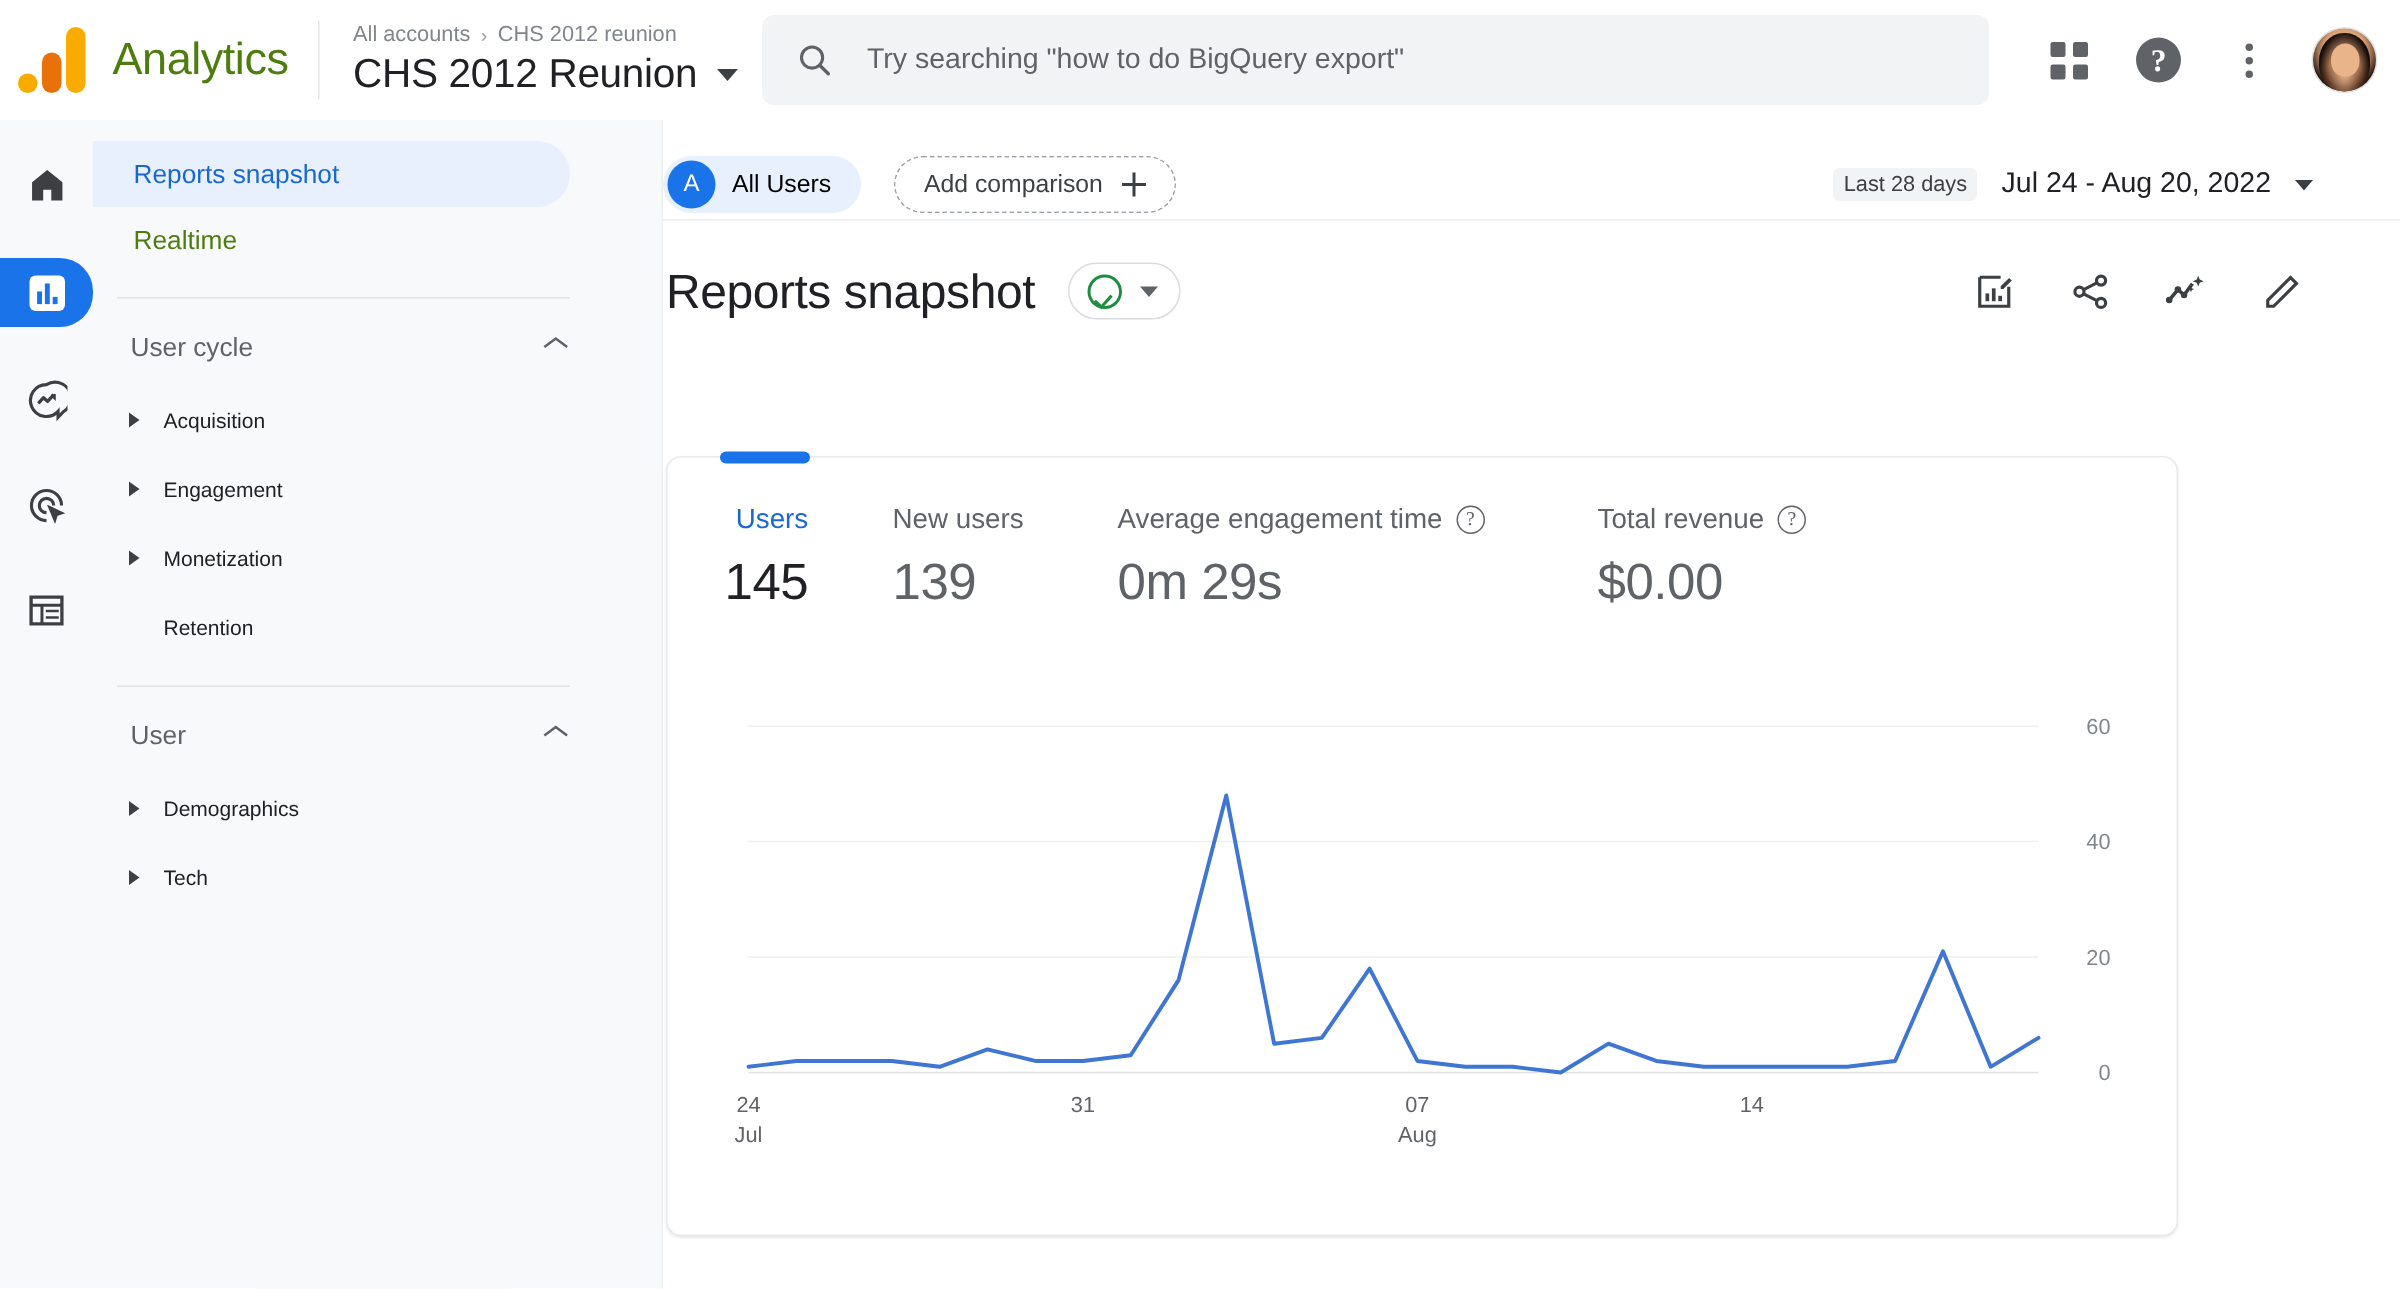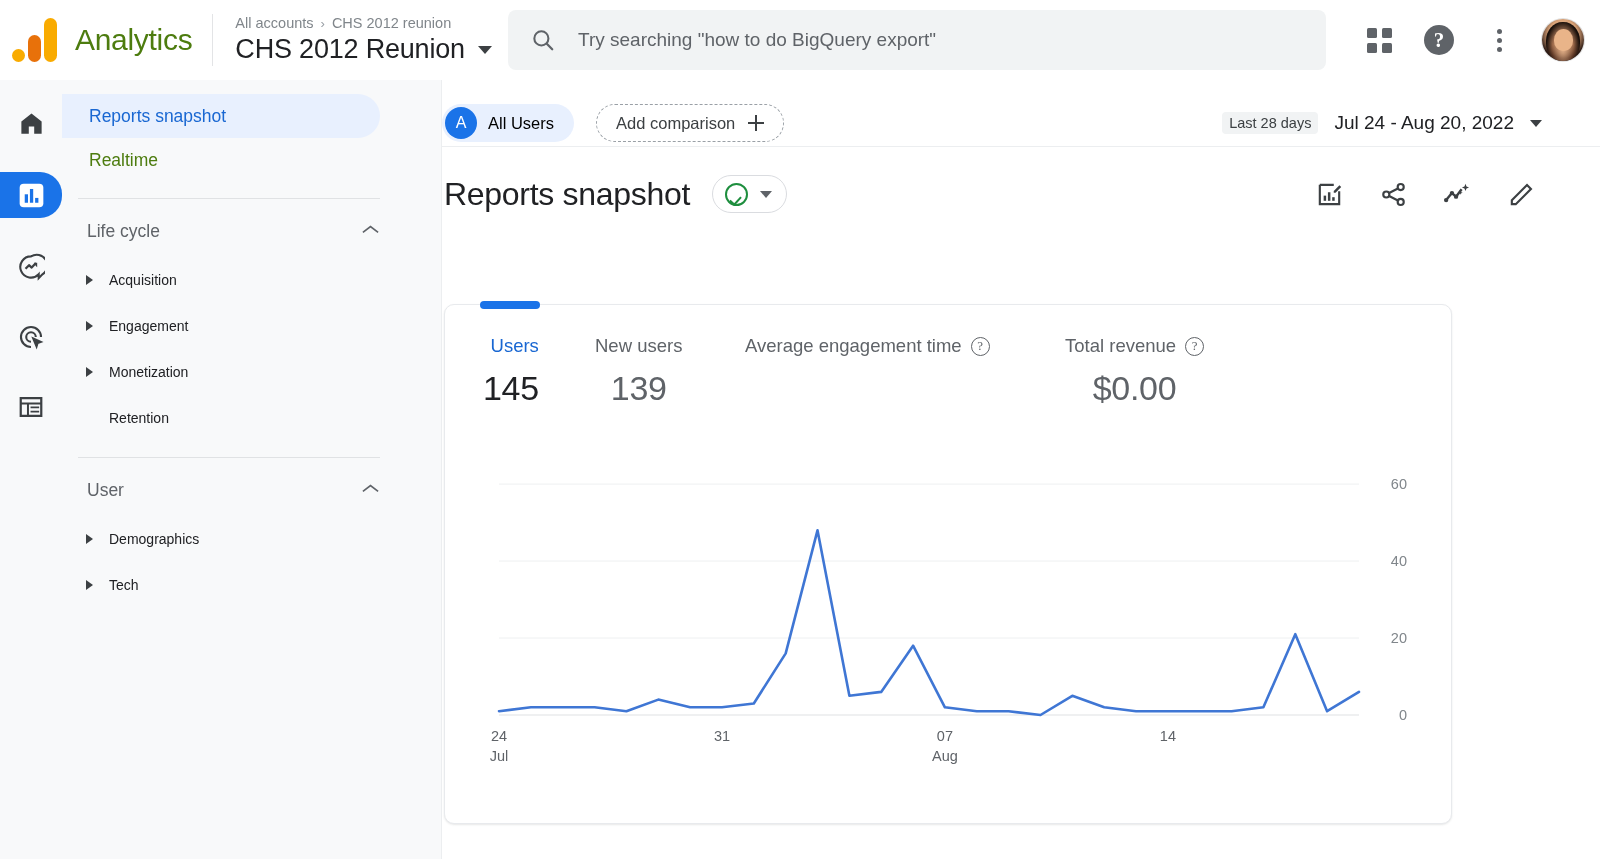--- a/index.html
+++ b/index.html
@@ -168,21 +168,21 @@
   .tab-indicator {
     position: absolute; left: 35px; top: -4px; width: 60px; height: 8px;
     background: #1a73e8; border-radius: 4px;
   }
   .metrics { position: absolute; left: 0; top: 30px; width: 1008px; height: 96px; }
   .metric { position: absolute; top: 0; }
   .metric-label { font-size: 18.5px; color: #5f6368; white-space: nowrap; display: flex; align-items: center; gap: 9px; }
   .metric.active .metric-label { color: #1967d2; justify-content: flex-end; }
   .metric-value { font-size: 34px; color: #202124; font-weight: 400; margin-top: 12px; white-space: nowrap; letter-spacing: -0.3px;}
   .metric.active .metric-value { color: #202124; }
-  .metric.muted .metric-value { color: #5f6368; text-align: center; }
+  .metric.muted .metric-value { color: #5f6368; }
   .q-icon {
     width: 19px; height: 19px; border-radius: 50%; border: 1.6px solid #5f6368;
     font-size: 13px; color: #5f6368; display: flex; align-items: center; justify-content: center;
     font-family: "Liberation Serif", serif; cursor: pointer;
   }
 
   
   .chartbox { position: absolute; left: 36px; top: 148px; width: 940px; height: 320px; }
   .chart-svg { display: block; }
   .ylab { font-size: 14.5px; fill: #80868b; }
@@ -287,21 +287,21 @@
         <span class="nav-lbl">Reports snapshot</span>
       </div>
       <div class="nav-pill">
         <span class="nav-lbl">Realtime</span>
       </div>
     </div>
 
     <div class="nav-divider"></div>
 
     <div class="nav-group">
-      <span class="nav-group-lbl">Life cycle</span>
+      <span class="nav-group-lbl">User cycle</span>
       <span class="chev-up">
         <svg width="19" height="12" viewBox="0 0 20 12">
             <path fill="none" stroke="#5f6368" stroke-width="1.8" d="M2 8.5 10 2.5 18 8.5"></path>
           </svg>
       </span>
     </div>
     <div class="nav-sub">
       <span class="tri"></span>
       <span class="nav-sub-lbl">Acquisition</span>
     </div>
@@ -417,20 +417,21 @@
           <div class="metric-label">
             <span>New users</span>
           </div>
           <div class="metric-value">139</div>
         </div>
         <div class="metric muted" style="left:300px;">
           <div class="metric-label">
             <span>Average engagement time</span>
             <span class="q-icon">?</span>
           </div>
+          <div class="metric-value">0m 29s</div>
         </div>
         <div class="metric muted" style="left:620px;">
           <div class="metric-label">
             <span>Total revenue</span>
             <span class="q-icon">?</span>
           </div>
           <div class="metric-value">$0.00</div>
         </div>
       </div>
 

